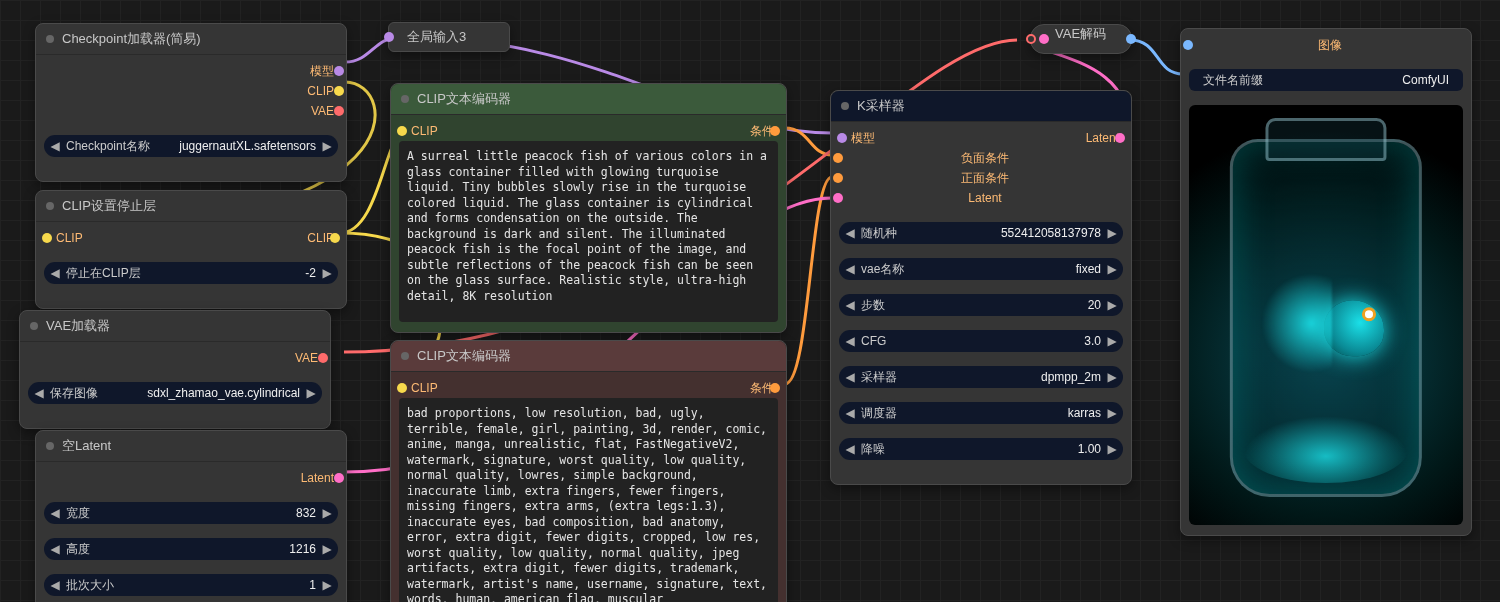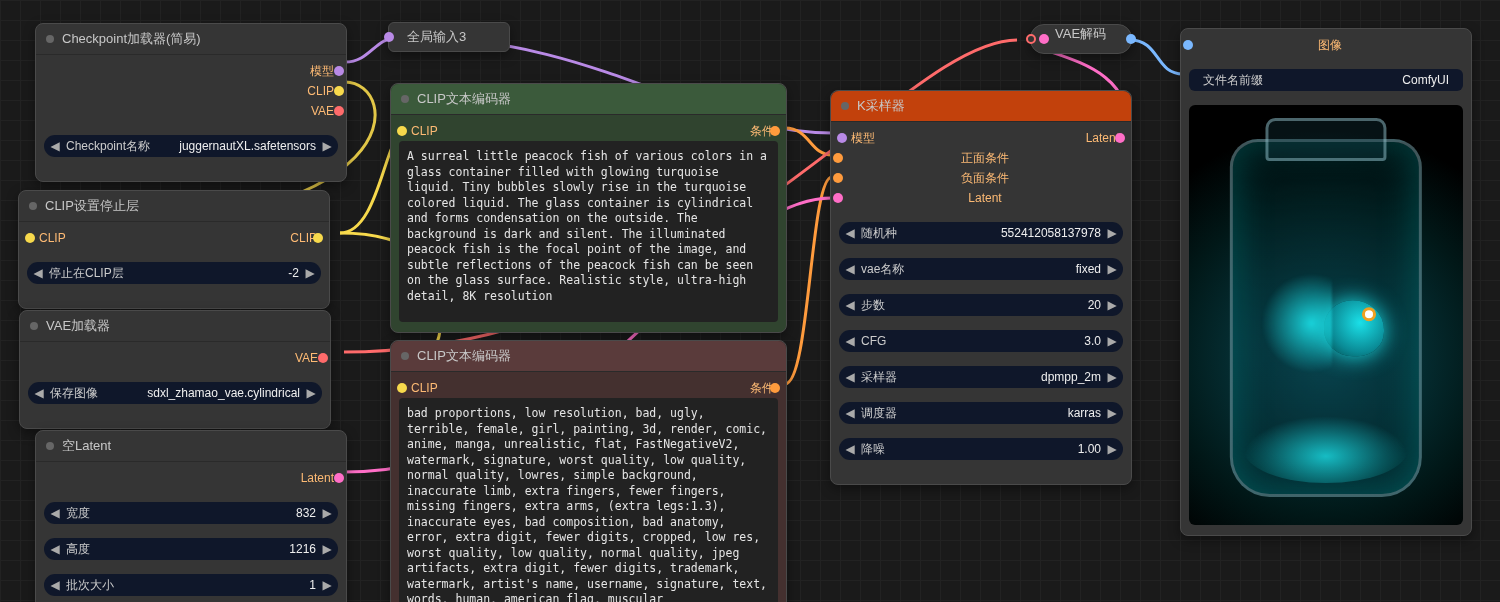--- a/index.html
+++ b/index.html
@@ -23,21 +23,21 @@
   .c-pink{background:#ff6ec7}
   .widget{display:flex;align-items:center;background:#0f172a;border-radius:14px;height:22px;margin:14px 0;padding:0 4px}
   .widget .arrow{width:14px;text-align:center;color:#aaa;cursor:pointer;user-select:none}
   .widget .wlabel{flex:0 0 auto;color:#ccc;padding-left:4px}
   .widget .wval{flex:1;text-align:right;color:#eee;padding-right:4px;white-space:nowrap;overflow:hidden;text-overflow:ellipsis}
   .textarea{background:#222;border-radius:4px;padding:8px;font-family:Menlo,Consolas,monospace;font-size:11.5px;line-height:1.35;color:#e5e5e5;white-space:pre-wrap;word-break:break-word;min-height:140px}
   .green .node-header{background:#3b5a3b}
   .green{background:#30442f}
   .maroon .node-header{background:#5a3b3b}
   .maroon{background:#44302f}
-  .ksamp .node-header{background:#c2410c}
+  .ksamp .node-header{background:#0f172a}
   svg.wires{position:absolute;left:0;top:0;width:1500px;height:602px;pointer-events:none}
   .preview{position:absolute;background:#000;border-radius:6px;overflow:hidden}
 </style>
 </head>
 <body>
 
 <svg class="wires">
   <path d="M345 62 C370 62 375 38 396 38" stroke="#b98ae6" stroke-width="3" fill="none"></path>
   <path d="M345 82 C400 82 420 232 37 232" stroke="#f7d94c" stroke-width="3" fill="none" opacity=".9"></path>
   <path d="M408 37 C600 37 700 133 832 133" stroke="#b98ae6" stroke-width="3" fill="none"></path>
@@ -77,21 +77,21 @@
       <span class="arrow">▶</span>
     </div>
   </div>
 </div>
 
 <div class="node" style="left:388px;top:22px;width:120px;height:28px;display:flex;align-items:center;border-radius:6px">
   <span class="port in c-purple" style="left:-5px"></span>
   <span style="padding-left:18px" class="node-title">全局输入3</span>
 </div>
 
-<div class="node" style="left:18px;top:190px;width:310px">
+<div class="node" style="left:35px;top:190px;width:310px">
   <div class="node-header">
       <span class="dot"></span>
       <span class="node-title">CLIP设置停止层</span>
     </div>
   <div class="node-body">
     <div class="slot-row left" style="justify-content:space-between">
       <span style="display:flex;align-items:center;position:relative">
           <span class="port in c-yellow"></span>
           <span class="slot-label" style="margin-left:8px">CLIP</span>
         </span>
@@ -210,25 +210,25 @@
           <span class="port in c-purple"></span>
           <span class="slot-label" style="margin-left:8px">模型</span>
         </span>
       <span style="display:flex;align-items:center;position:relative">
           <span class="slot-label">Latent</span>
           <span class="port out c-pink"></span>
         </span>
     </div>
     <div class="slot-row left">
         <span class="port in c-orange"></span>
-        <span class="slot-label" style="margin-left:8px">正面条件</span>
+        <span class="slot-label" style="margin-left:8px">负面条件</span>
       </div>
     <div class="slot-row left">
         <span class="port in c-orange"></span>
-        <span class="slot-label" style="margin-left:8px">负面条件</span>
+        <span class="slot-label" style="margin-left:8px">正面条件</span>
       </div>
     <div class="slot-row left">
         <span class="port in c-pink"></span>
         <span class="slot-label" style="margin-left:8px">Latent</span>
       </div>
     <div class="widget">
         <span class="arrow">◀</span>
         <span class="wlabel">随机种</span>
         <span class="wval">552412058137978</span>
         <span class="arrow">▶</span>

